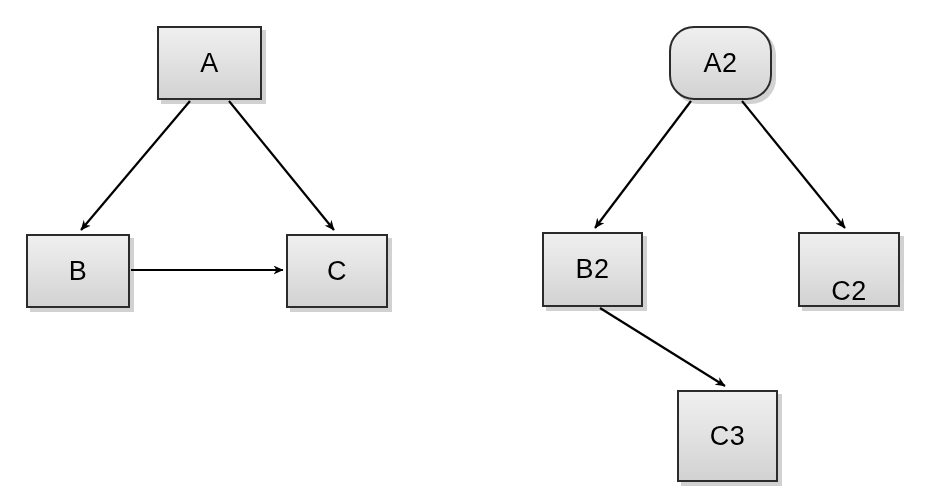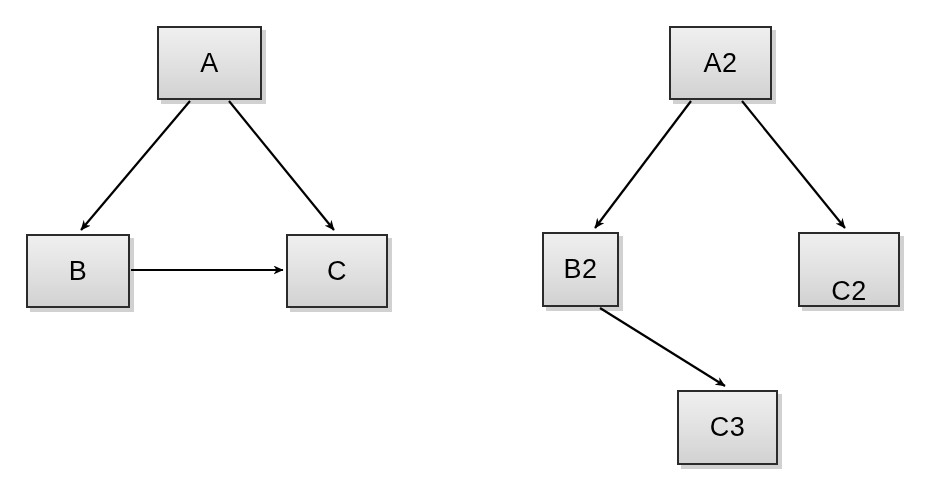--- a/index.html
+++ b/index.html
@@ -68,27 +68,27 @@
   <div id="nodes-group">
       <div class="node" style="left: 157px; top: 26px; width: 105px; height: 74px;">
         <span class="node-label">A</span>
       </div>
       <div class="node" style="left: 26px; top: 234px; width: 104px; height: 74px;">
         <span class="node-label">B</span>
       </div>
       <div class="node" style="left: 286px; top: 234px; width: 102px; height: 74px;">
         <span class="node-label">C</span>
       </div>
-      <div class="node" style="left: 669px; top: 26px; width: 103px; height: 74px;">
+      <div class="node" style="left: 669px; top: 26px; width: 103px; height: 74px; border-radius: 25px;">
         <span class="node-label">A2</span>
       </div>
-      <div class="node" style="left: 542px; top: 232px; width: 77px; height: 75px;">
+      <div class="node" style="left: 542px; top: 232px; width: 101px; height: 75px;">
         <span class="node-label">B2</span>
       </div>
       <div class="node" style="left: 798px; top: 232px; width: 102px; height: 75px; align-items: flex-end;">
         <span class="node-label">C2</span>
       </div>
-      <div class="node" style="left: 677px; top: 390px; width: 101px; height: 75px;">
+      <div class="node" style="left: 677px; top: 390px; width: 101px; height: 92px;">
         <span class="node-label">C3</span>
       </div>
     </div>
 
 </div>
 
 </body></html>

